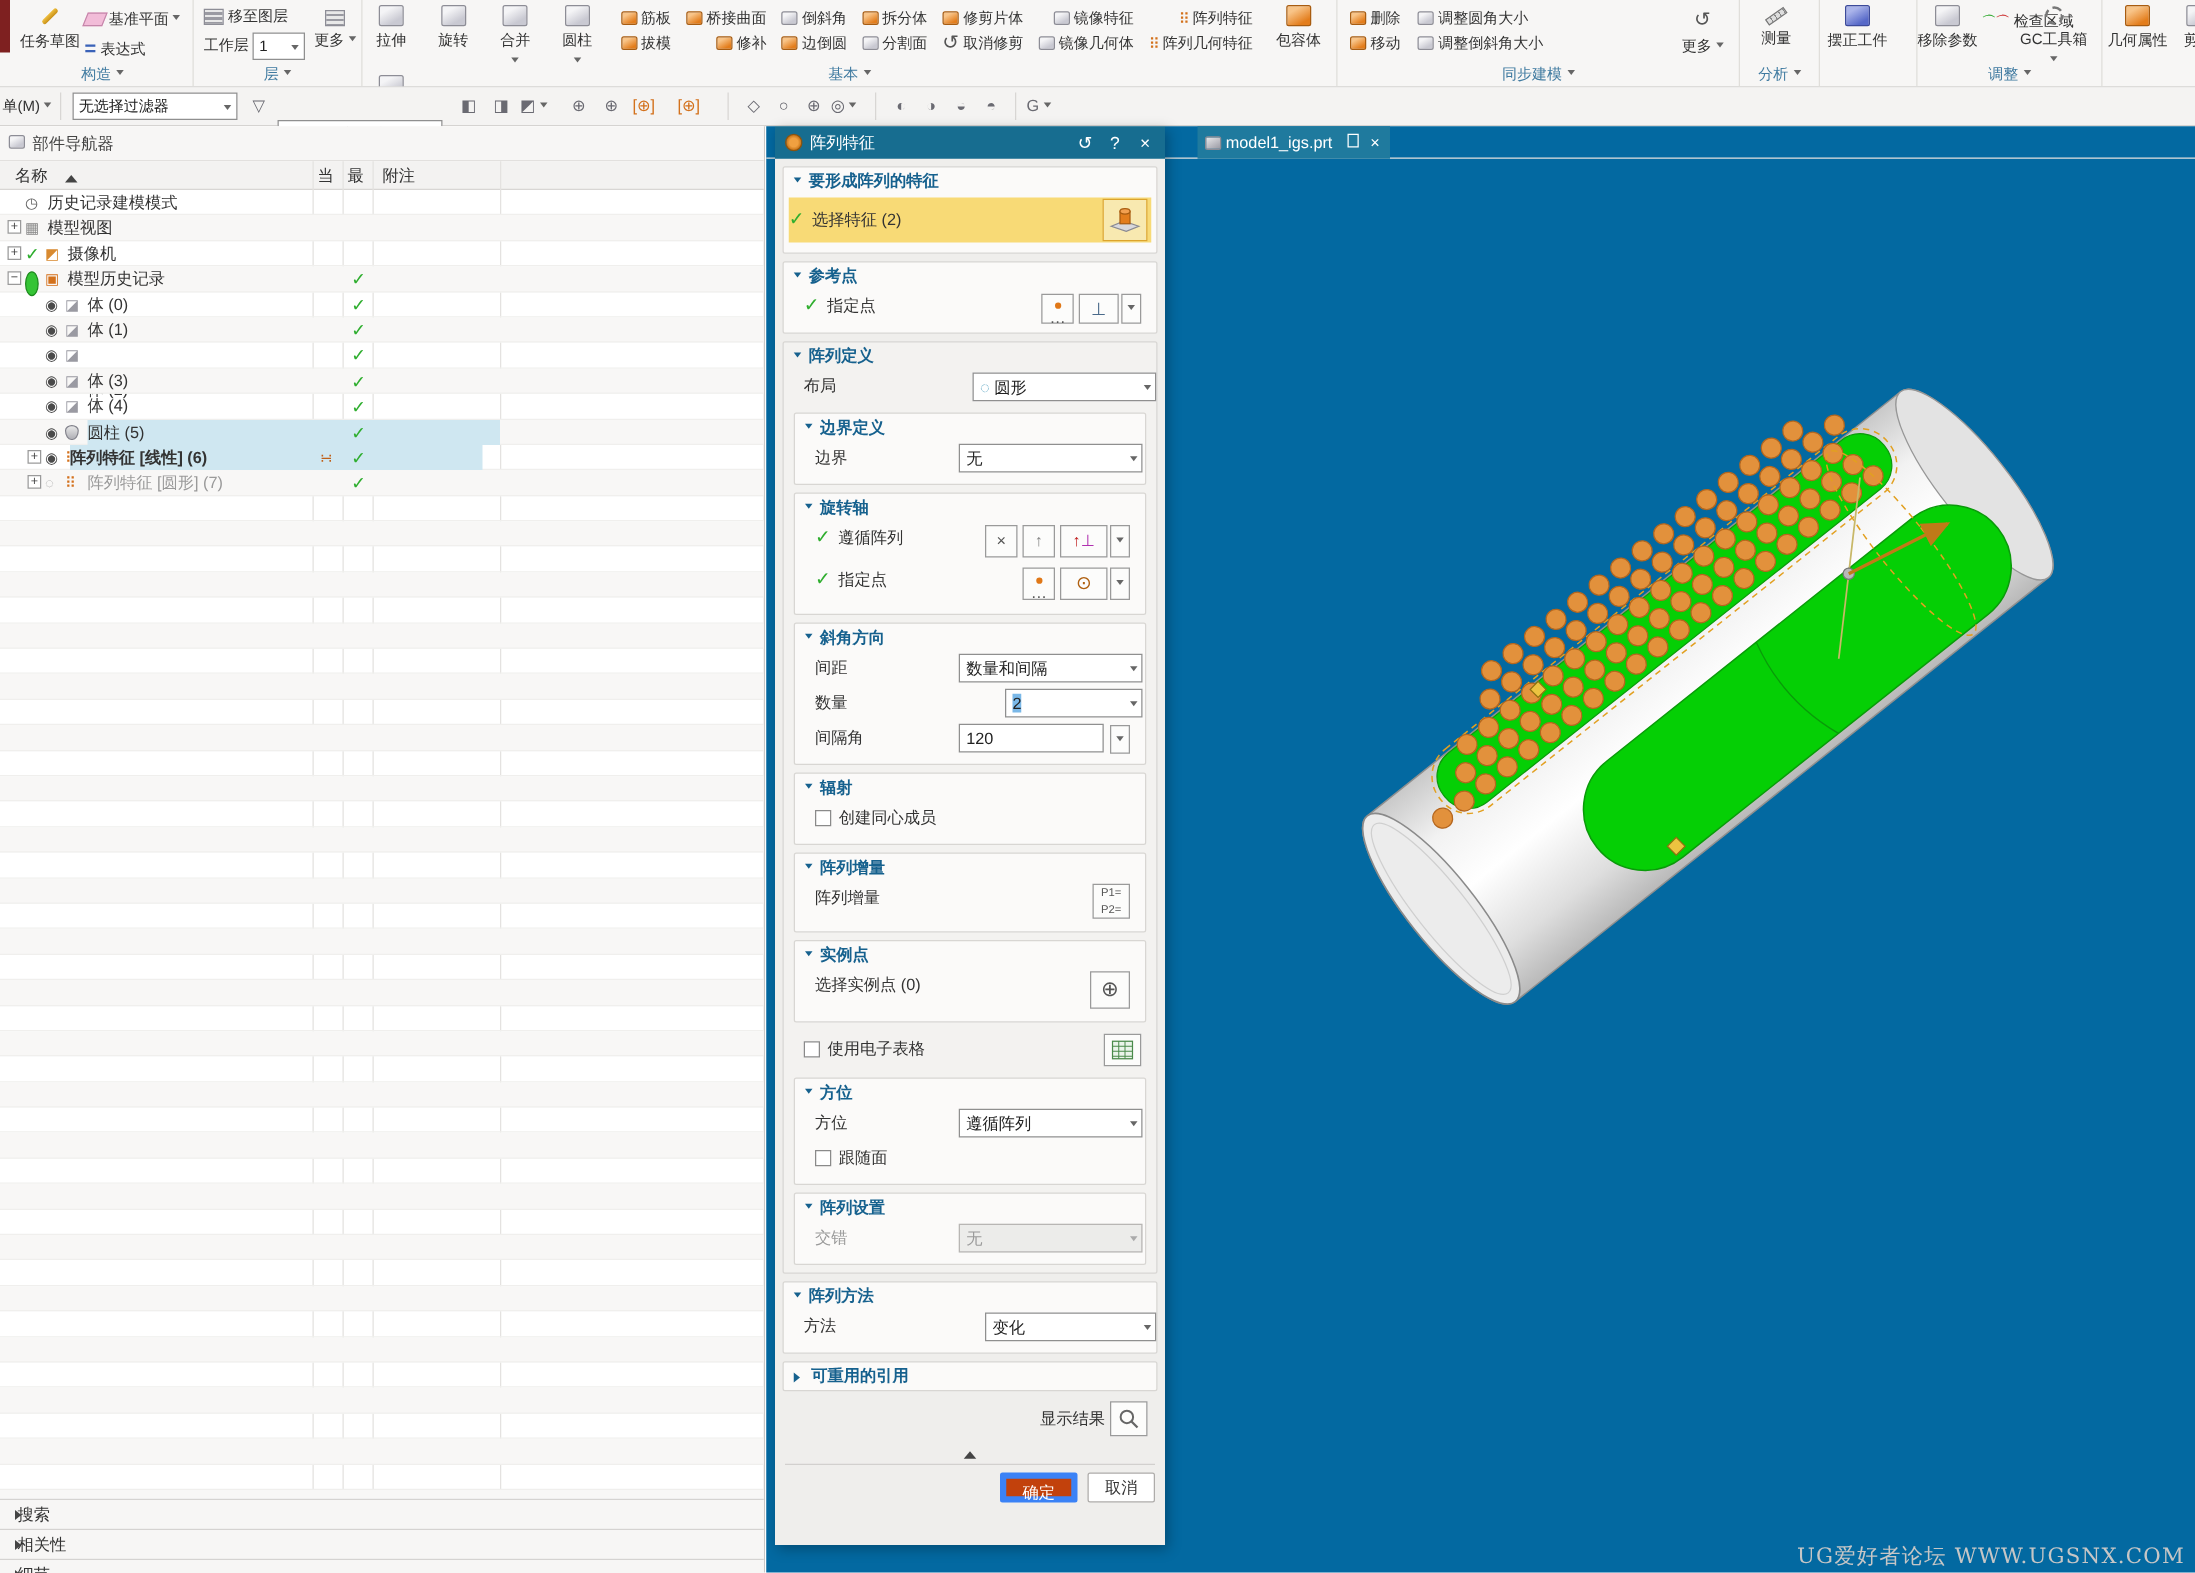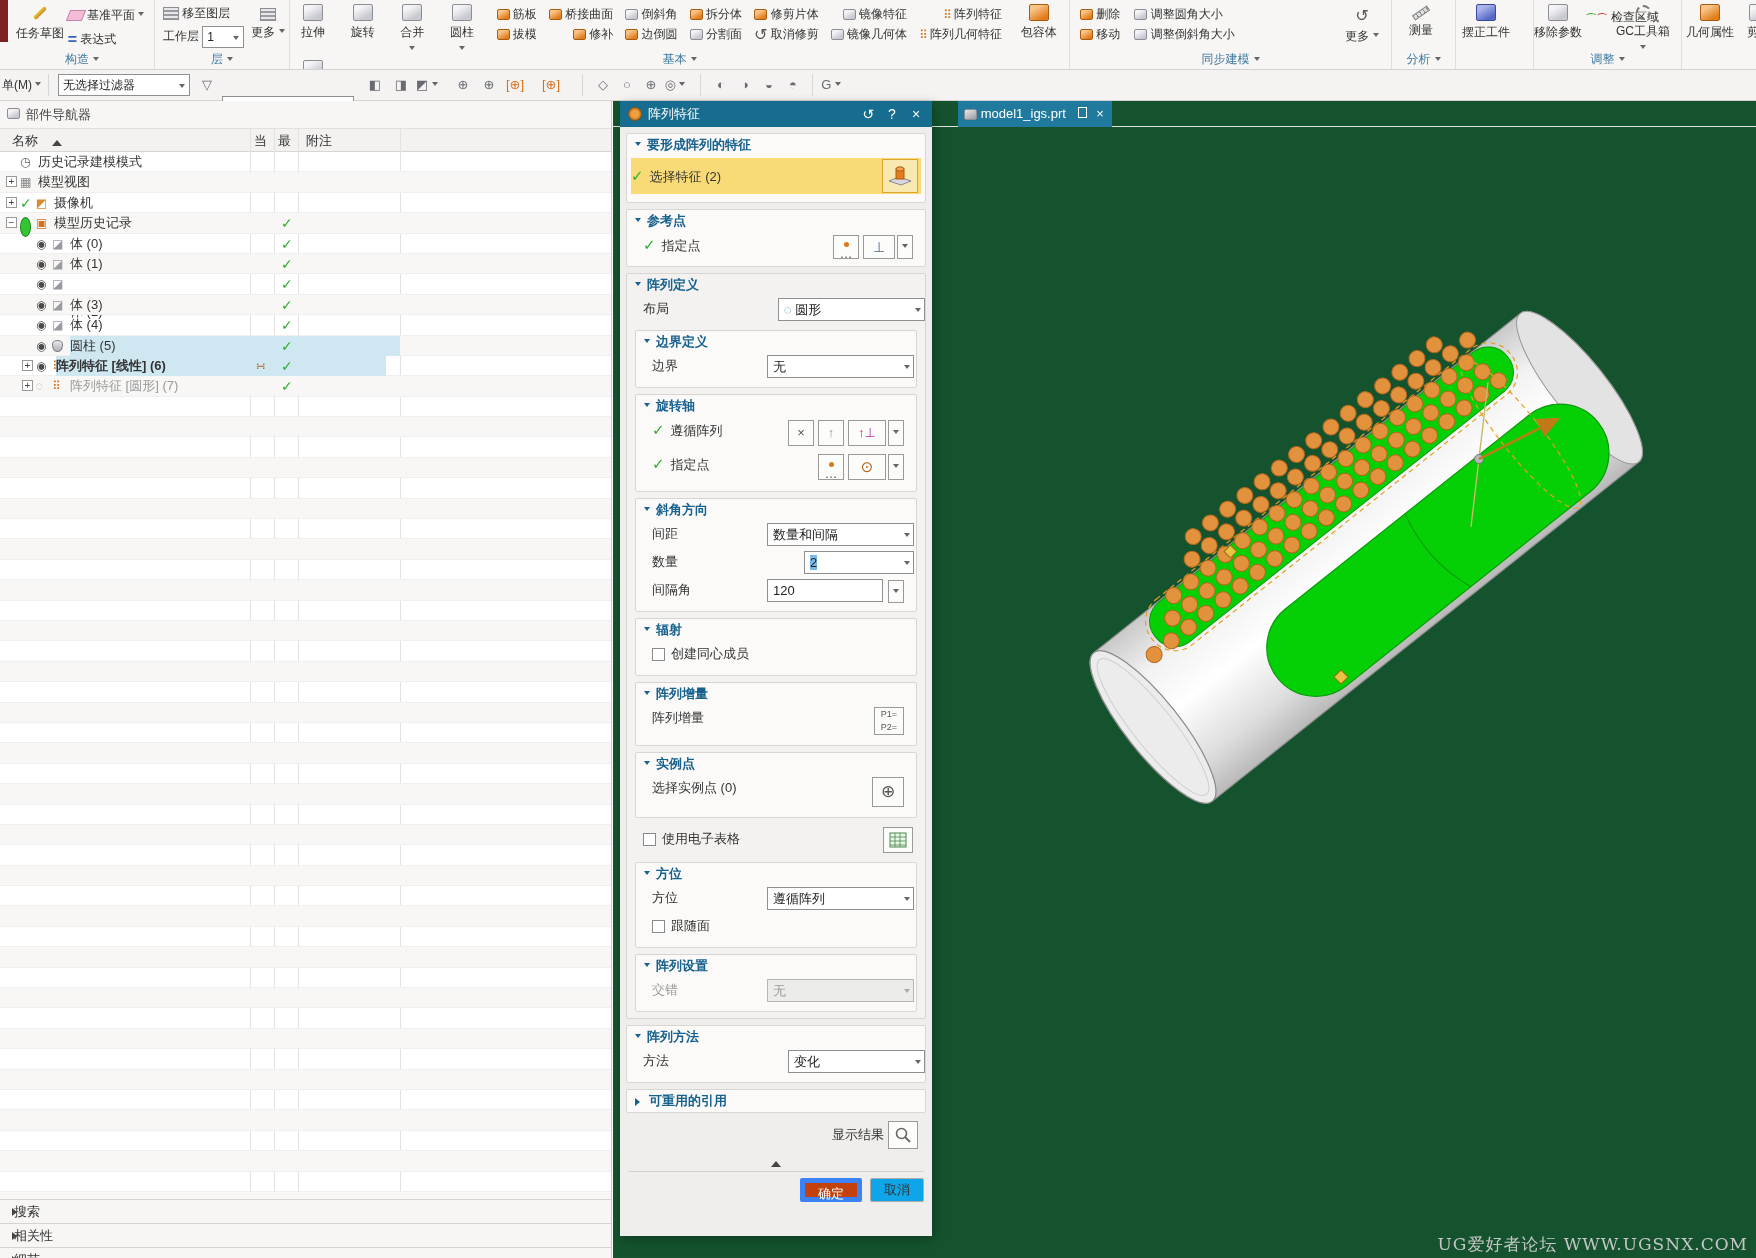--- a/index.html
+++ b/index.html
@@ -3,21 +3,21 @@
 <meta charset="utf-8">
 <style>
   * { margin:0; padding:0; box-sizing:border-box; }
   html,body { width:1756px; height:1258px; overflow:hidden; background:#fff;
     font-family:"Liberation Sans","DejaVu Sans",sans-serif; font-size:13px; color:#333; }
 
   
   #ribbon { position:absolute; left:0; top:0; width:1756px; height:70px; background:#f7f6f5; border-bottom:1px solid #d5d3d1; overflow:hidden; }
   .redstrip { position:absolute; left:0; top:0; width:8px; height:42px; background:#7e2020; }
   .rgroup { position:absolute; top:0; height:70px; border-right:1px solid #e0deda; }
-  .rg-label { position:absolute; bottom:2px; left:0; right:0; text-align:center; font-size:12px; color:#3f7aa0;font-family:Liberation Serif, serif; }
+  .rg-label { position:absolute; bottom:2px; left:0; right:0; text-align:center; font-size:12px; color:#3f7aa0; }
   .rg-label .tri { margin-left:4px; }
   .bigbtn { display:inline-block; vertical-align:top; text-align:center; padding-top:4px; min-width:46px; cursor:default; }
   .bigbtn .lbl { display:block; font-size:12px; color:#333; margin-top:3px; white-space:nowrap; }
   .smallitem { white-space:nowrap; font-size:12px; color:#333; height:18px; line-height:18px; }
   .smallitem .txt { vertical-align:top; }
   .tri { display:inline-block; width:0; height:0; border:3px solid transparent; border-top:4px solid #666; vertical-align:middle; }
   .tri-r { display:inline-block; width:0; height:0; border:4px solid transparent; border-left:5px solid #444; vertical-align:middle; }
   .tri-up { display:inline-block; width:0; height:0; border:5px solid transparent; border-bottom:6px solid #444; vertical-align:middle; }
   
   .ic { display:inline-block; vertical-align:middle; }
@@ -90,25 +90,25 @@
   .drow.dis { color:#9a9a9a; }
   .dcombo { position:absolute; left:151px; top:2px; width:147px; height:23px; background:#fff; border:1px solid #8f8f8f; line-height:21px; padding:0 16px 0 5px; font-size:13px; color:#222; white-space:nowrap; }
   .dcombo .tri { position:absolute; right:3px; top:9px; }
   .dcombo.dis { background:#ececea; color:#9a9a9a; border-color:#b8b6b4; }
   .yellowrow { position:relative; margin:2px 4px 2px 4px; height:36px; background:#f8da76; line-height:36px; padding-left:0; }
   .chk { color:#2fae2f; font-weight:bold; font-size:15px; margin-right:6px; }
   .wbtn { position:absolute; background:#fcfcfb; border:1px solid #9a9a9a; text-align:center; color:#555; }
   .checkbox { display:inline-block; width:13px; height:13px; border:1px solid #8a8a8a; background:#fff; vertical-align:middle; margin-right:6px; }
   .dfoot-btn { position:absolute; height:24px; line-height:22px; text-align:center; font-size:13px; border-radius:2px; }
   .btn-ok { left:180px; width:62px; background:#c2410c; color:#fff; border:5px solid #3b82f6; }
-  .btn-cancel { left:250px; width:54px; background:#0ea5e9; color:#333; border:1px solid #aeacaa; }
+  .btn-cancel { left:250px; width:54px; background:#ffffff; color:#333; border:1px solid #aeacaa; }
   .ptdot { display:inline-block; width:5px; height:5px; border-radius:50%; background:#e07818; vertical-align:top; margin-top:3px; }
 
   
-  #viewport { position:absolute; left:613px; top:101px; width:1143px; height:1157px; background:#14532d; }
+  #viewport { position:absolute; left:613px; top:101px; width:1143px; height:1157px; background:#0369a1; }
   #tabbar { position:absolute; left:0; top:0; width:100%; height:26px; border-bottom:1px solid #e4e2e0; }
   #ptab { position:absolute; left:345px; top:0; height:26px; background:#1f7a9e; color:#fff; line-height:26px; padding:0 8px 0 6px; font-size:13px; }
   #ptab .doc { display:inline-block; width:9px; height:11px; border:1px solid #fff; margin:0 4px 0 8px; }
   #ptab .x { margin-left:2px; }
   #watermark { position:absolute; right:8px; bottom:2px; color:#c6c6c6; font-size:17px; font-family:"DejaVu Serif","Liberation Serif",serif; letter-spacing:1px; }
 </style>
 </head>
 <body>
 
 <div id="ribbon">

